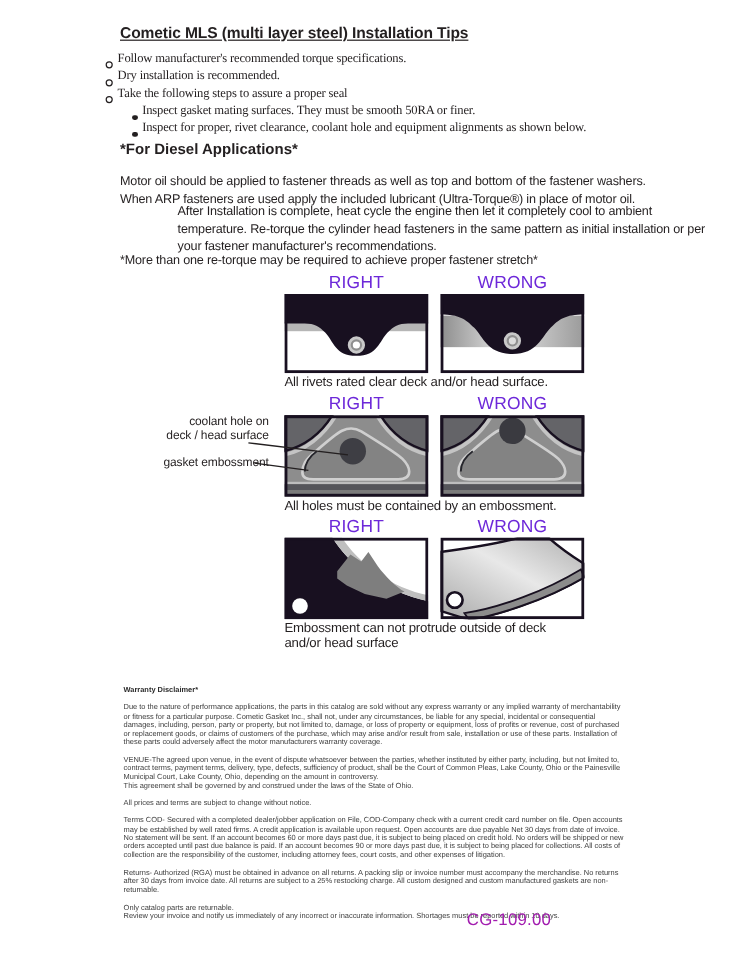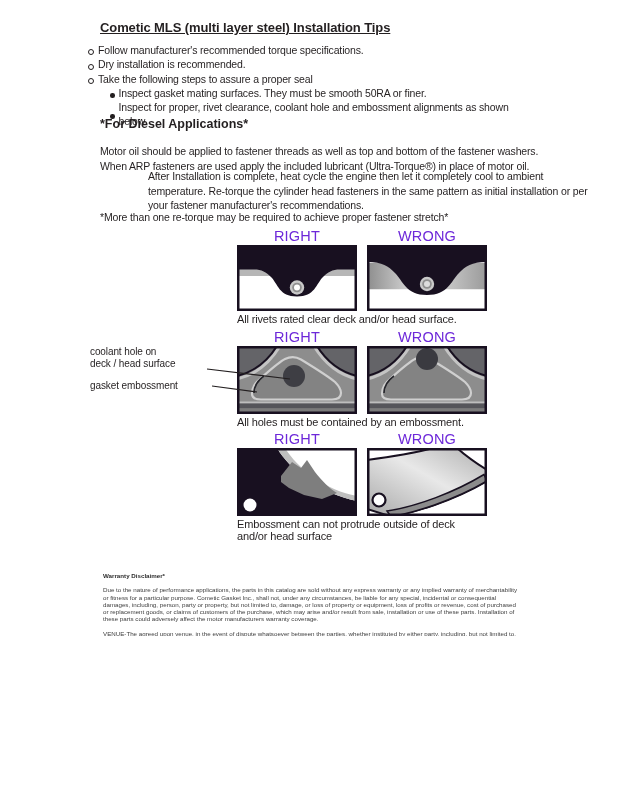--- a/index.html
+++ b/index.html
@@ -1,36 +1,36 @@
 <!DOCTYPE html>
 <html><head>
 <meta charset="utf-8">
 <style>
   html,body{margin:0;padding:0;background:#fff;}
-  .page{position:relative;width:618px;height:636px;background:#ffffff;overflow:hidden;
+  .page{position:relative;width:618px;height:800px;background:#ffffff;overflow:hidden;
         font-family:"Liberation Sans",sans-serif;color:#231f20;}
   .title{position:absolute;left:100px;top:20px;font-size:13px;font-weight:bold;
          text-decoration:underline;letter-spacing:-0.1px;}
   .bullets{position:absolute;left:88px;top:43px;width:450px;font-size:10.5px;
            line-height:14.3px;letter-spacing:-0.15px;}
-  .bullet-row{display:flex;align-items:center;}
+  .bullet-row{display:flex;align-items:flex-end;font-family:Liberation Serif, serif;}
   .marker-open{width:4px;height:4px;border:1px solid #231f20;border-radius:50%;
                margin:4.5px 4px 0 0;flex:none;}
   .marker-dot{width:4.5px;height:4.5px;background:#231f20;border-radius:50%;
               margin:4.5px 4px 0 0;flex:none;}
   .sub{margin-left:22px;}
   .diesel-h{position:absolute;left:100px;top:117px;font-size:12.5px;font-weight:bold;}
   .para{position:absolute;left:100px;width:447px;font-size:10.5px;line-height:14.5px;
         letter-spacing:-0.15px;}
   .dlabel{position:absolute;width:120px;text-align:center;font-size:14.5px;
           color:#6d28d9;letter-spacing:0.2px;}
   .dbox{position:absolute;width:120px;}
   .dbox svg{display:block;}
   .caption{position:absolute;font-size:11px;letter-spacing:-0.15px;}
-  .annot{position:absolute;left:90px;width:120px;font-size:10px;
+  .annot{position:absolute;left:104px;width:120px;text-align:right;font-size:10px;
          line-height:12px;letter-spacing:-0.1px;}
   .leader-overlay{position:absolute;left:0;top:0;width:618px;height:800px;
                   pointer-events:none;}
   .fineprint{position:absolute;left:103px;top:572px;width:419px;font-size:6.2px;
              line-height:7.3px;color:#3d3d3d;}
   .fineprint p{margin:0 0 7px 0;}
   .fineprint p.tight{margin-bottom:0;}
   .fineprint .fp-h{font-weight:bold;color:#2c2c2c;}
   .code{position:absolute;left:389px;top:758px;font-size:14px;color:#a21caf;
         letter-spacing:0.2px;}
@@ -54,21 +54,21 @@
     <div class="bullet-row">
       <span class="marker-open"></span>
       <span>Take the following steps to assure a proper seal</span>
     </div>
     <div class="bullet-row sub">
       <span class="marker-dot"></span>
       <span>Inspect gasket mating surfaces.  They must be smooth 50RA or finer.</span>
     </div>
     <div class="bullet-row sub">
       <span class="marker-dot"></span>
-      <span>Inspect for proper, rivet clearance, coolant hole and embossment alignments as shown below.</span>
+      <span>Inspect for proper, rivet clearance, coolant hole and equipment alignments as shown below.</span>
     </div>
   </div>
 
   <div class="diesel-h">*For Diesel Applications*</div>
   <div class="para" style="top:144px;">Motor oil should be applied to fastener threads as well as top and bottom of the fastener washers. When ARP fasteners are used apply the included lubricant (Ultra-Torque®) in place of motor oil.</div>
   <div class="para" style="top:169px;margin-left:48px;">After Installation is complete, heat cycle the engine then let it completely cool to ambient temperature. Re-torque the cylinder head fasteners in the same pattern as initial installation or per your fastener manufacturer's recommendations.</div>
   <div class="para" style="top:210px;">*More than one re-torque may be required to achieve proper fastener stretch*</div>
 
   <div class="dlabel" style="left:237px;top:228px;">RIGHT</div>
   <div class="dlabel" style="left:367px;top:228px;">WRONG</div>

